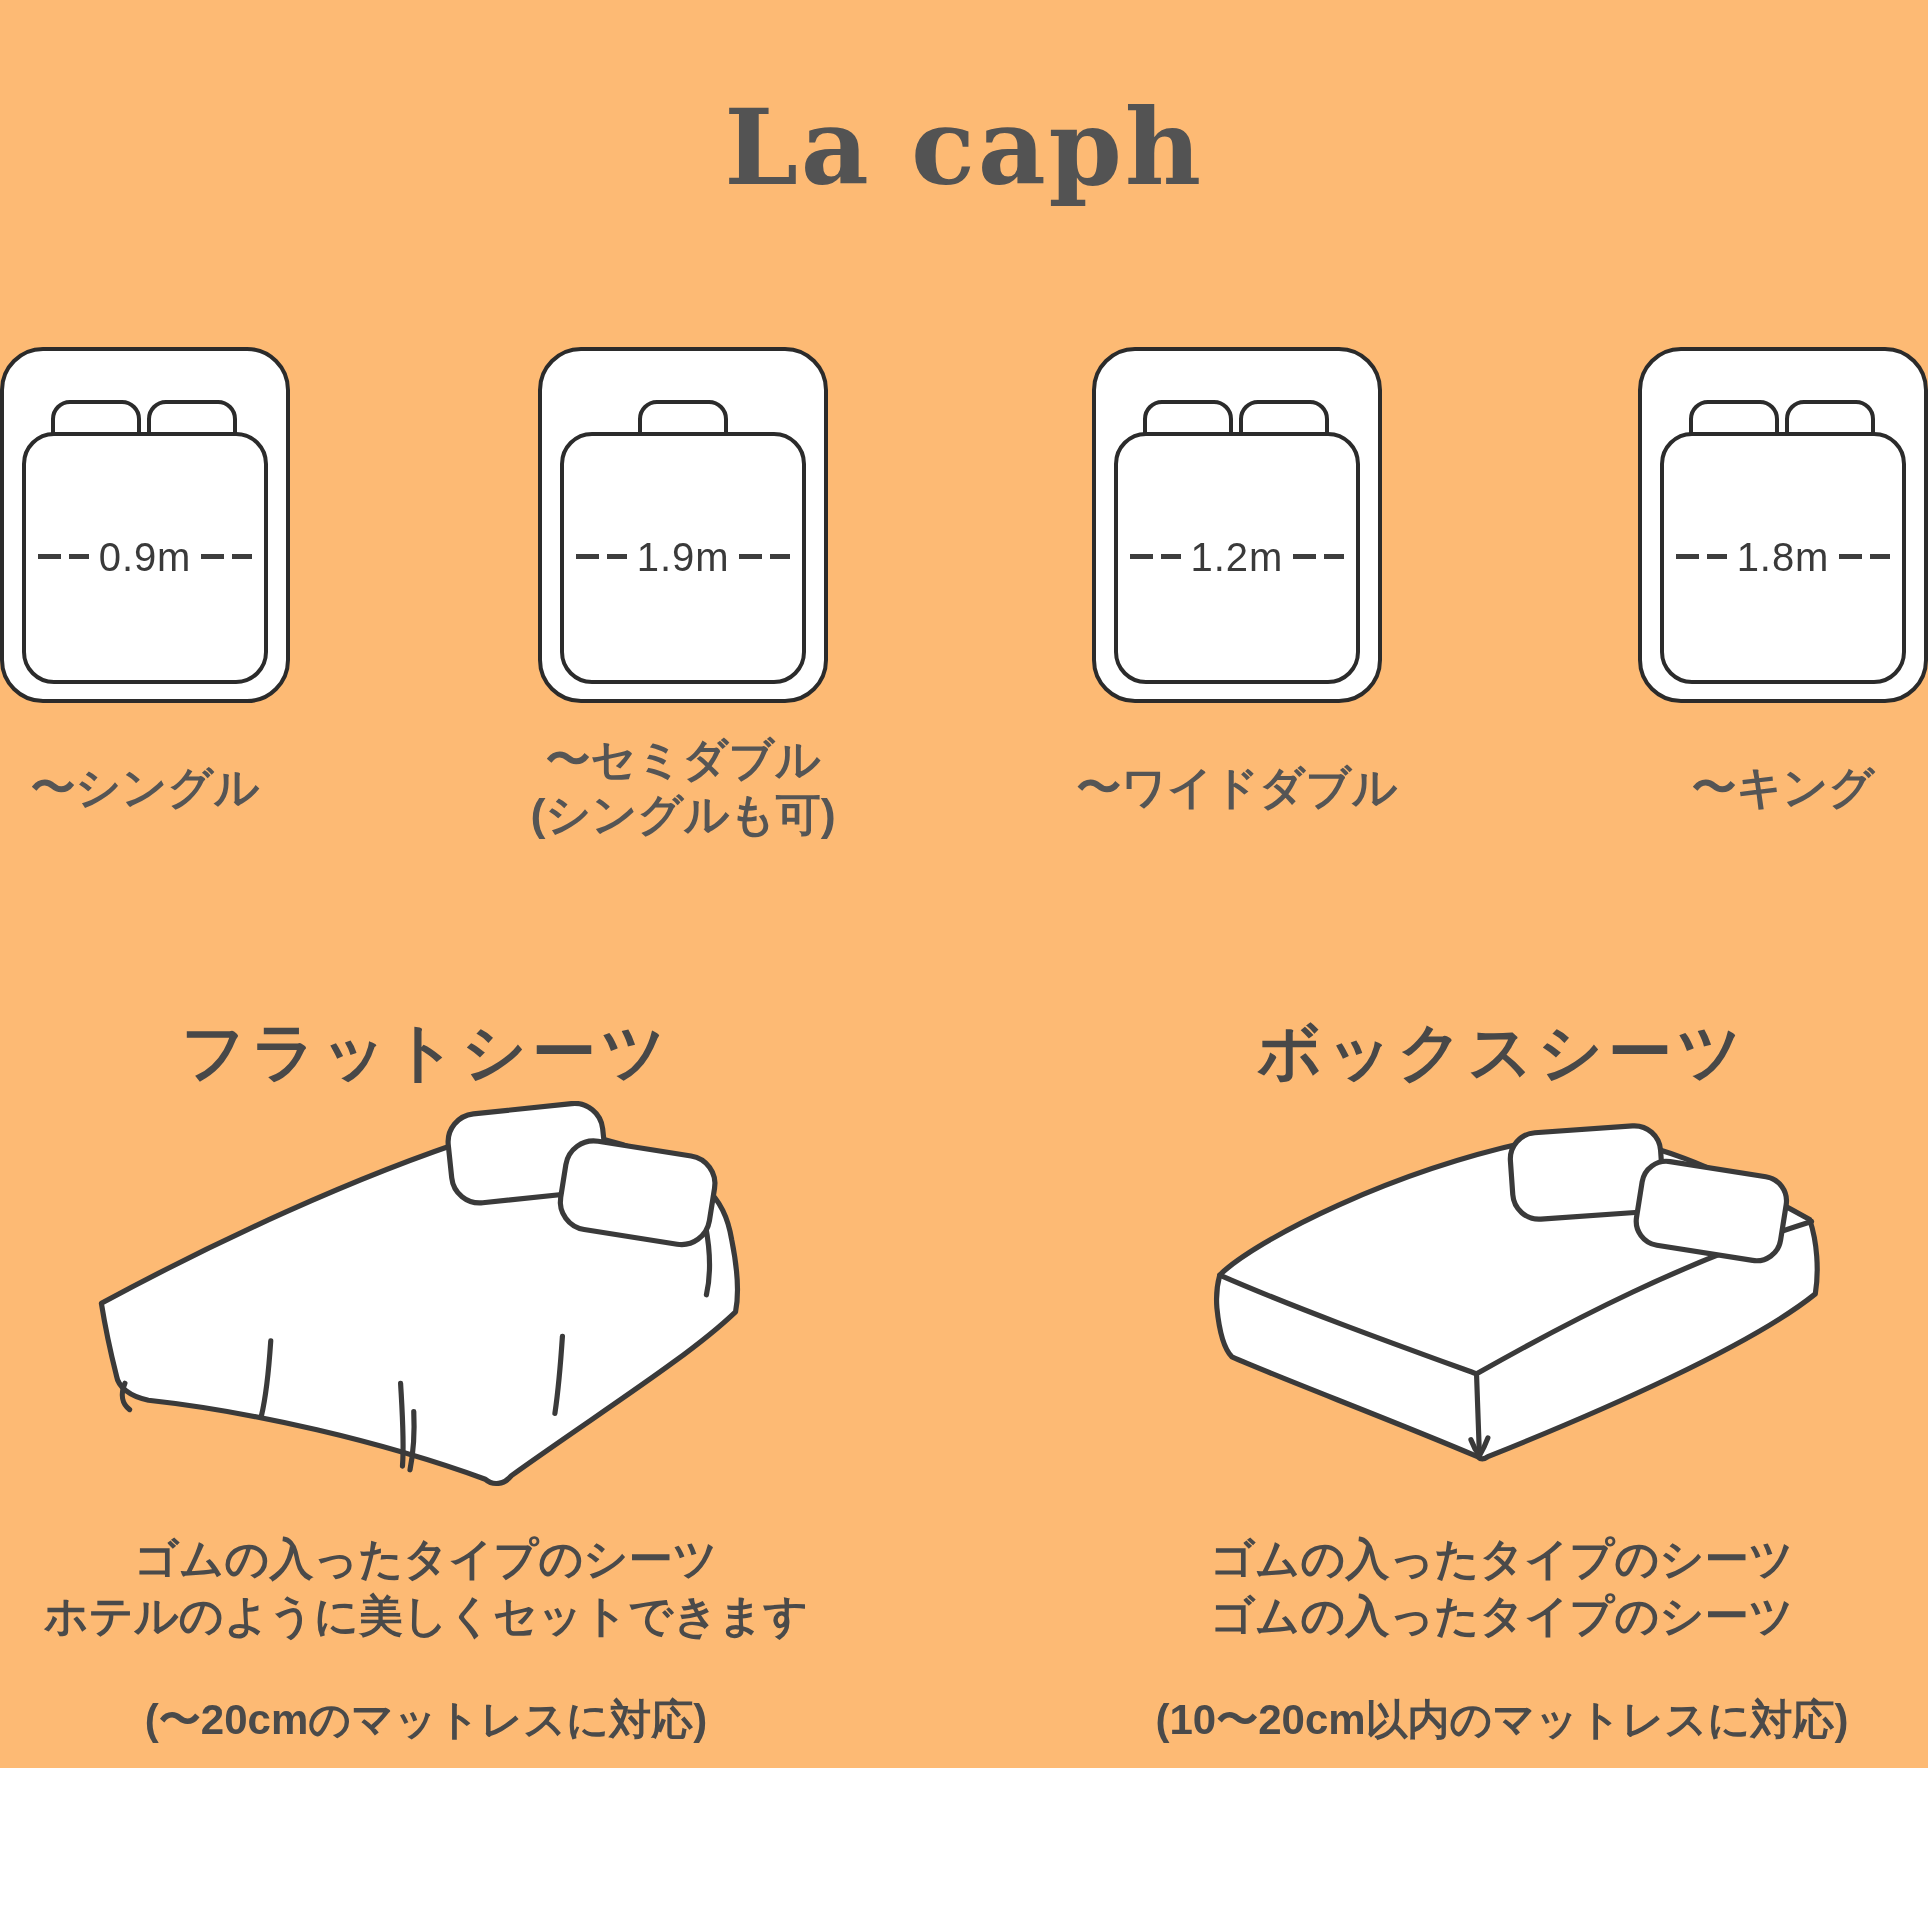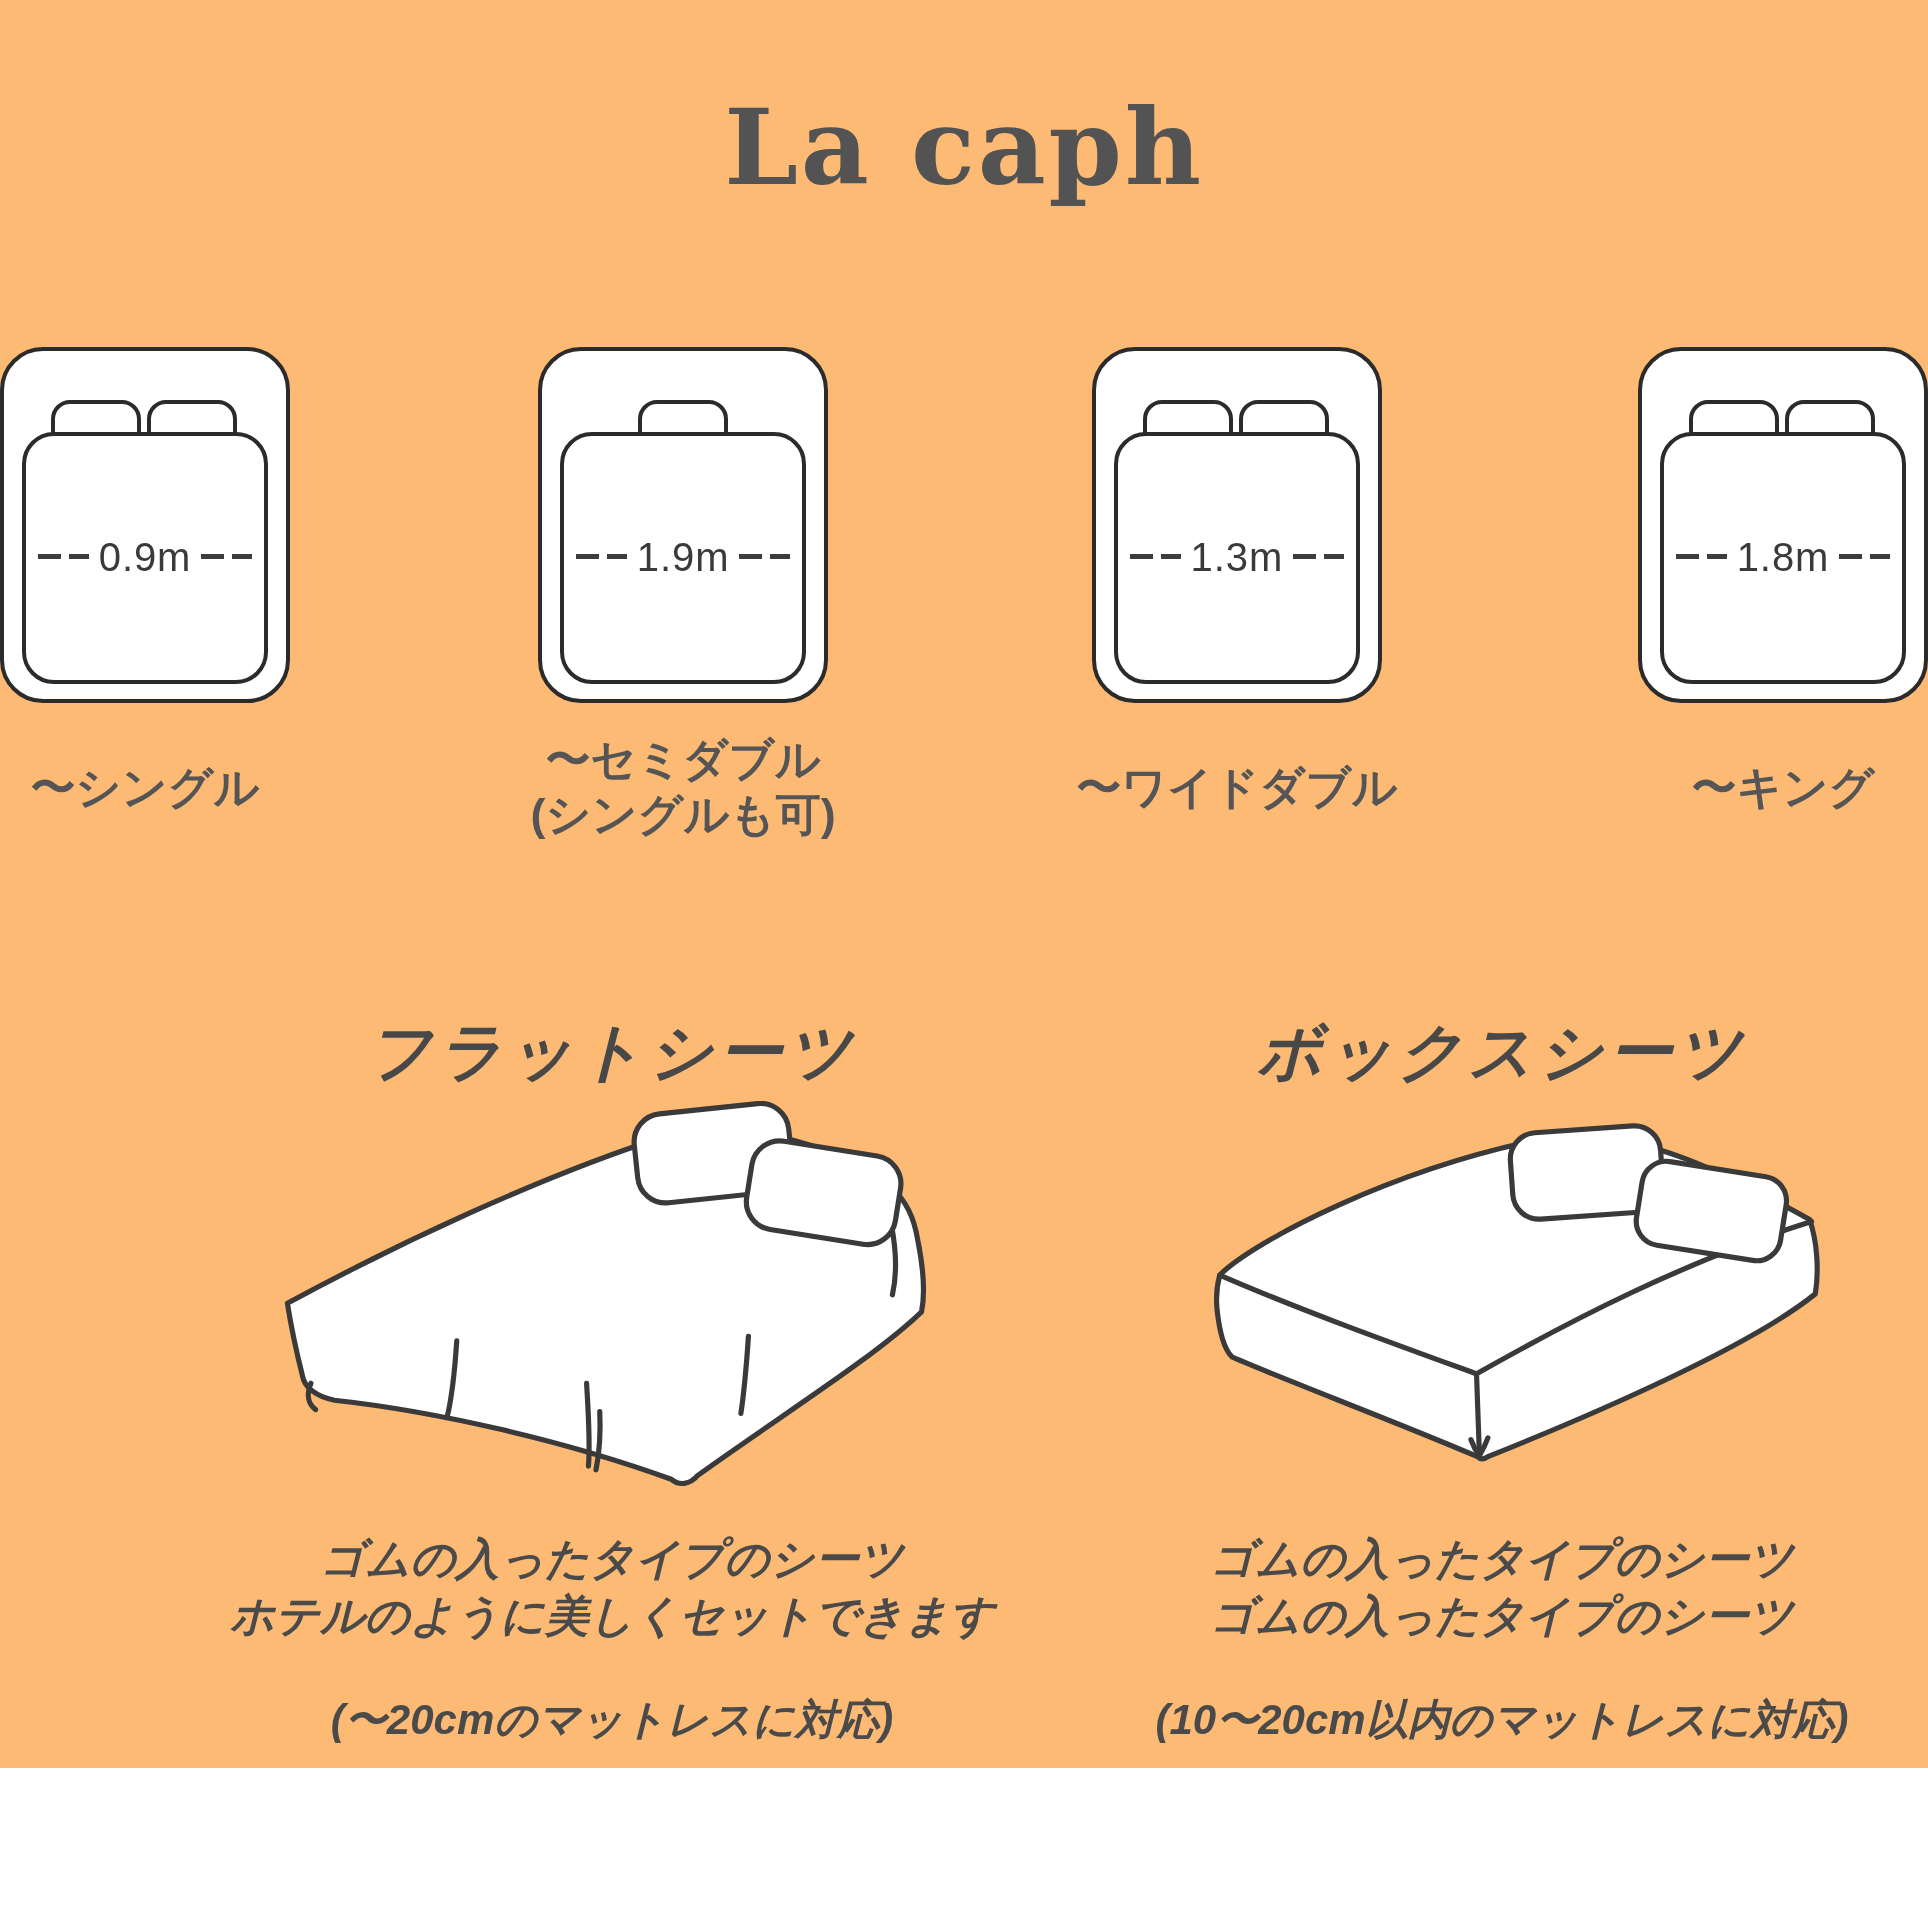--- a/index.html
+++ b/index.html
@@ -43,21 +43,21 @@
     background:linear-gradient(90deg,#3d3d3d 0 46%,transparent 46% 60%,#3d3d3d 60% 100%);
   }
   .measure-label { font-size:40px; line-height:1; letter-spacing:0.9px; color:#3a3a3a; }
   .bed-label {
     margin-top:24.5px; height:122px;
     display:flex; flex-direction:column; justify-content:center; align-items:center;
     text-align:center; font-size:45px; font-weight:700; color:#555; line-height:1.22;
     white-space:nowrap;
   }
   
-  .sheets-row { display:flex; justify-content:flex-end; gap:38px; margin-top:171px;font-style:italic; }
+  .sheets-row { display:flex; justify-content:space-between; gap:38px; margin-top:171px; }
   .sheet-col { width:852px; display:flex; flex-direction:column; align-items:center; }
   .sheet-heading {
     margin:0; font-size:64px; font-weight:700; color:#484848;
     letter-spacing:4.7px; line-height:1; white-space:nowrap;
   }
   .illus { width:782px; height:414px; margin-top:17px; display:block; }
   .illus path, .illus rect { fill:none; stroke:#3a3a3a; stroke-width:5.5; stroke-linecap:round; stroke-linejoin:round; }
   .illus rect, .illus .fill-white { fill:#ffffff; }
   .desc {
     margin:15px 0 0; text-align:center; font-size:44px; font-weight:700;
@@ -106,21 +106,21 @@
       </div>
     </div>
 
     <div class="bed-col">
       <div class="bed-card">
         <div class="pillow p-left"></div>
         <div class="pillow p-right"></div>
         <div class="mattress"></div>
         <div class="measure">
           <span class="dash"></span>
-          <span class="measure-label">1.3m</span>
+          <span class="measure-label">1.2m</span>
           <span class="dash"></span>
         </div>
       </div>
       <div class="bed-label">
         <div>〜ワイドダブル</div>
       </div>
     </div>
 
     <div class="bed-col">
       <div class="bed-card">

